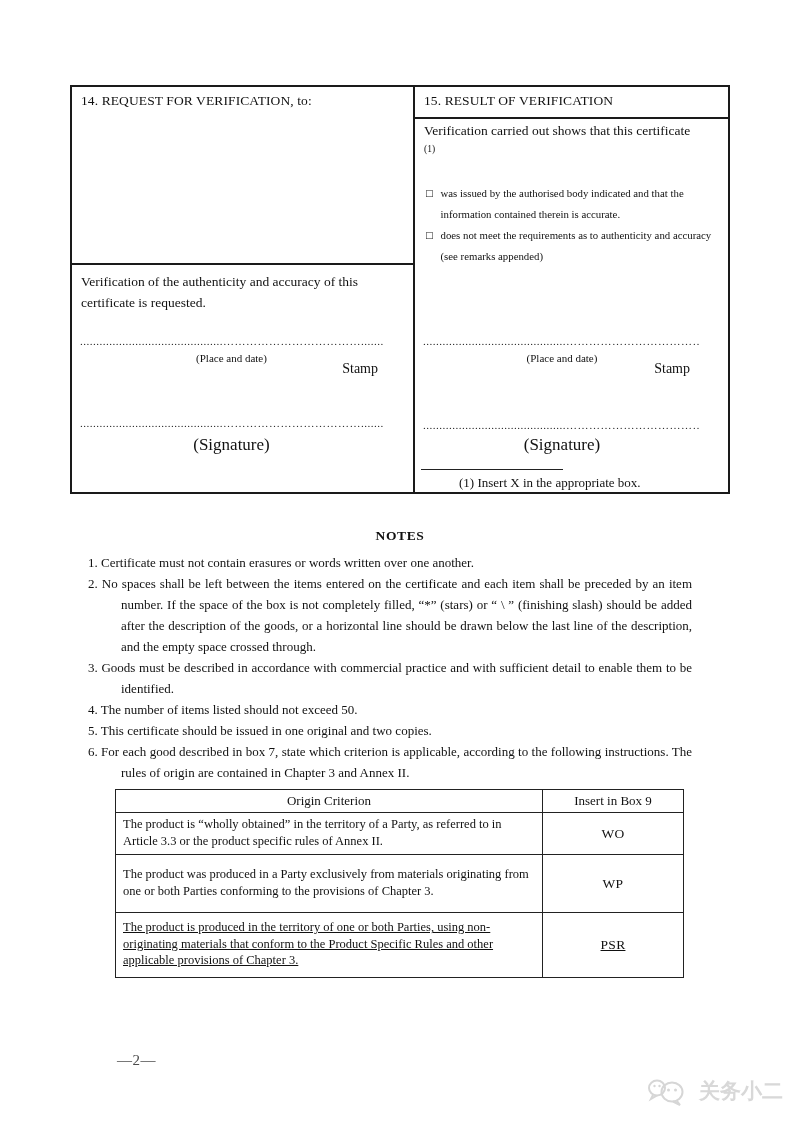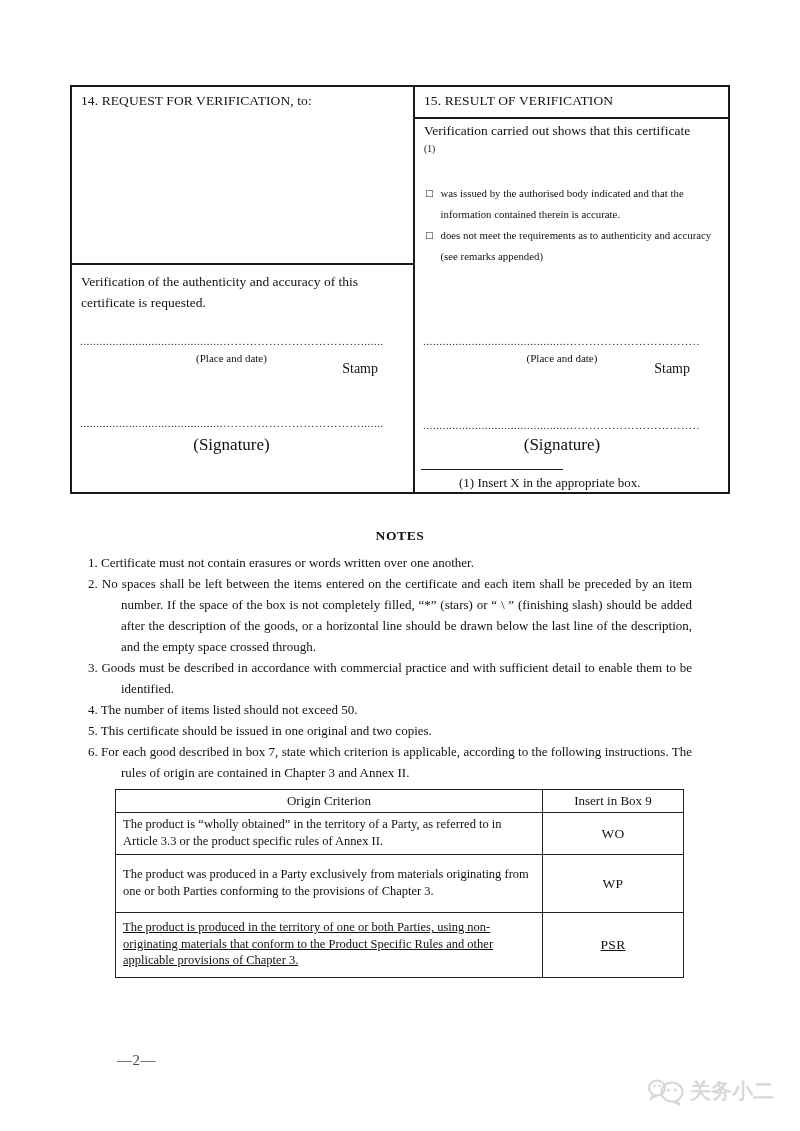--- a/index.html
+++ b/index.html
@@ -62,21 +62,21 @@
   .crit-table col.c2 { width:141px; }
   .crit-table th { font-size:13px; height:23px; text-align:center; }
   .crit-table td.crit { font-size:12.5px; line-height:16.5px; padding:3px 8px 5px 7px; vertical-align:middle; }
   .crit-table td.code { font-size:13.5px; text-align:center; vertical-align:middle; letter-spacing:.3px;margin-left:33px; }
   .row-wo  td { height:38px; }
   .row-wp  td { height:58px; }
   .row-psr td { height:65px;text-decoration:underline; }
 
   
   .page-number { position:absolute; left:117px; top:1052px; font-size:15px; color:#4a4a4a; letter-spacing:.5px; }
-  .watermark { position:absolute; left:646px; top:1076px; display:flex; align-items:center; gap:2px;
+  .watermark { position:absolute; left:646px; top:1076px; display:flex; align-items:center; gap:11px;
                color:#d8d8d8; font-size:21px; font-weight:bold;
                font-family:"DejaVu Sans","Liberation Sans",sans-serif; }
 </style>
 </head>
 <body>
 
 <div class="page">
 
   <div class="verif-box">
 

